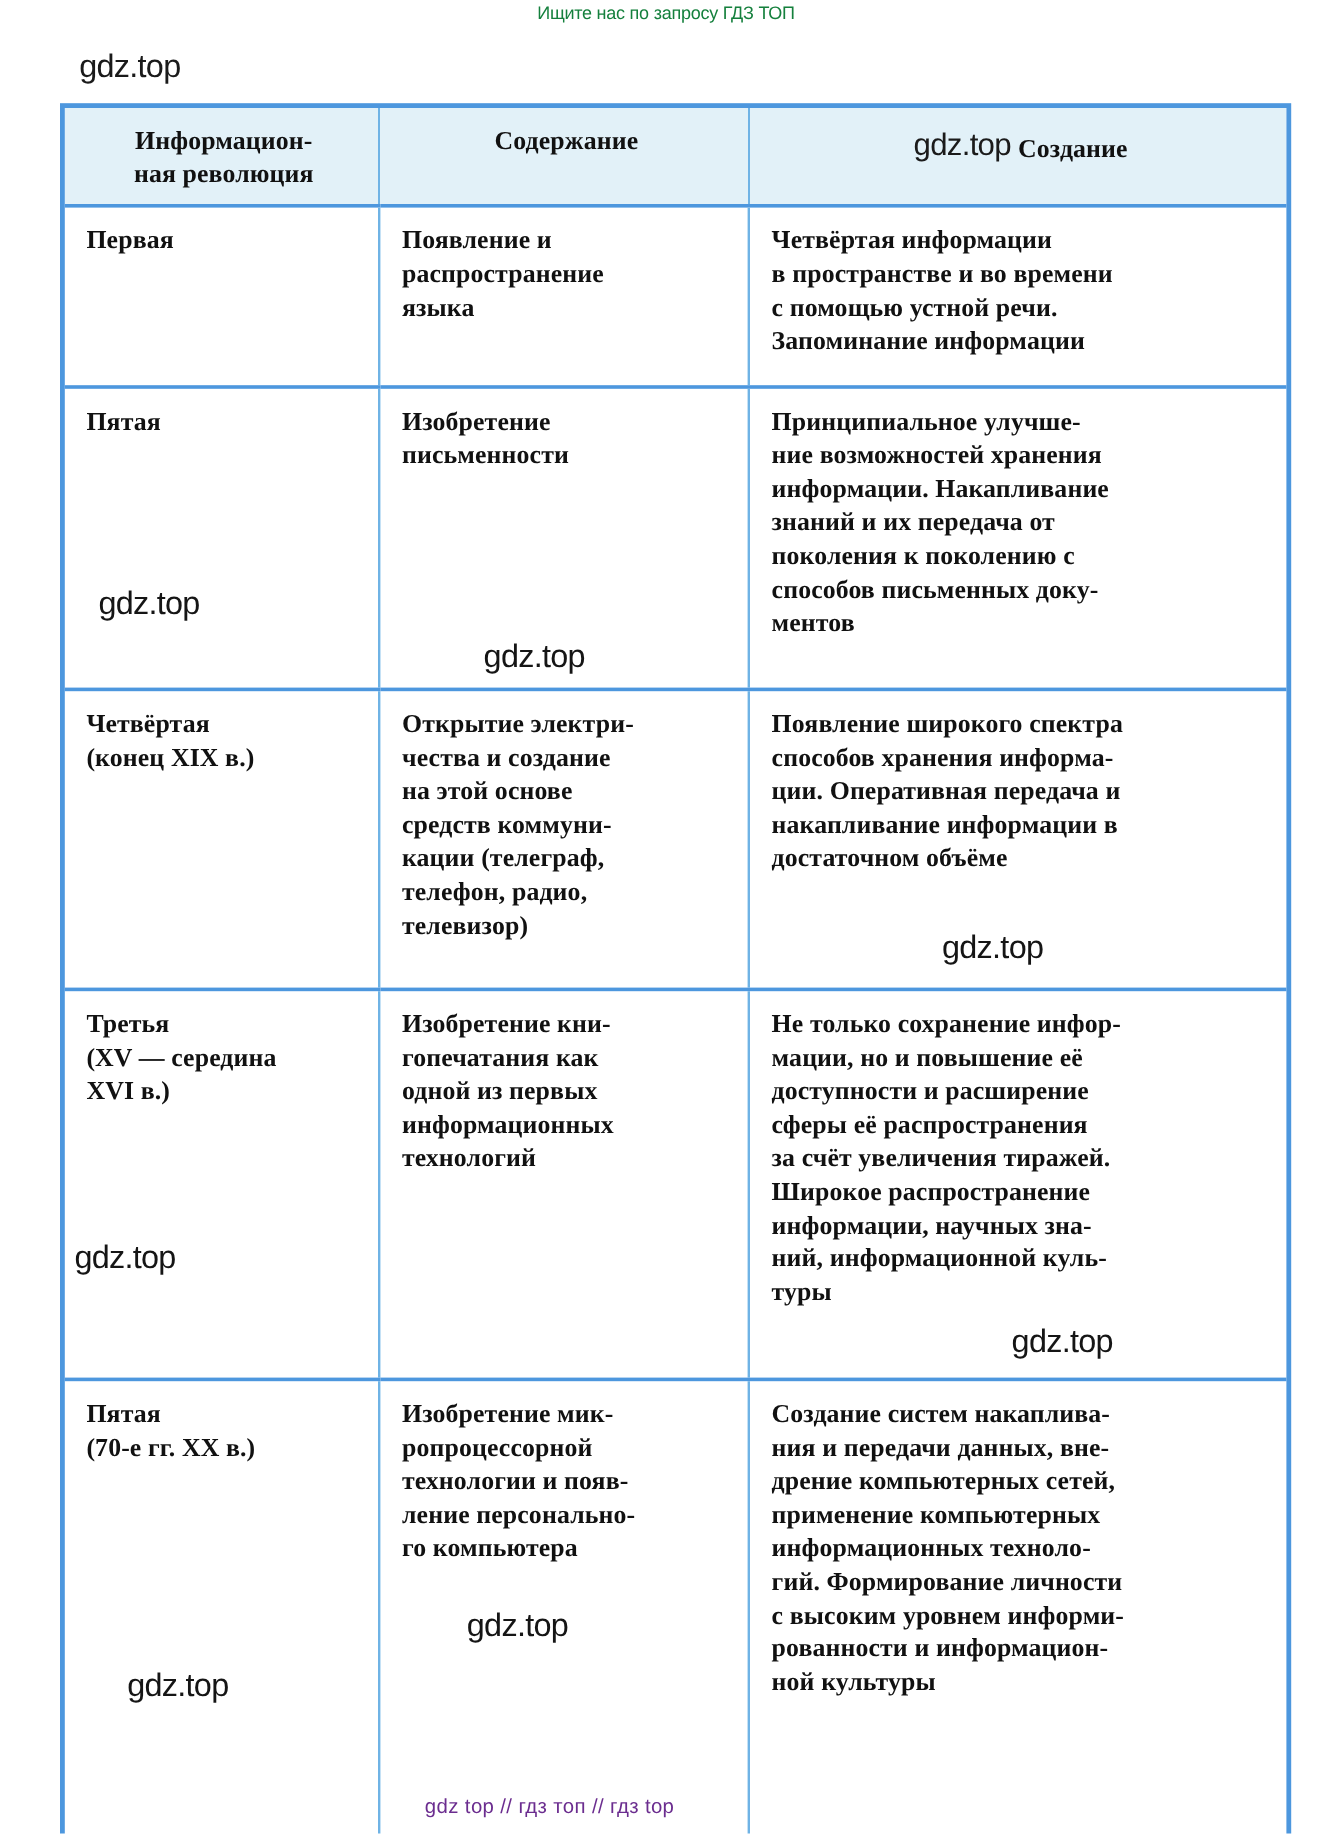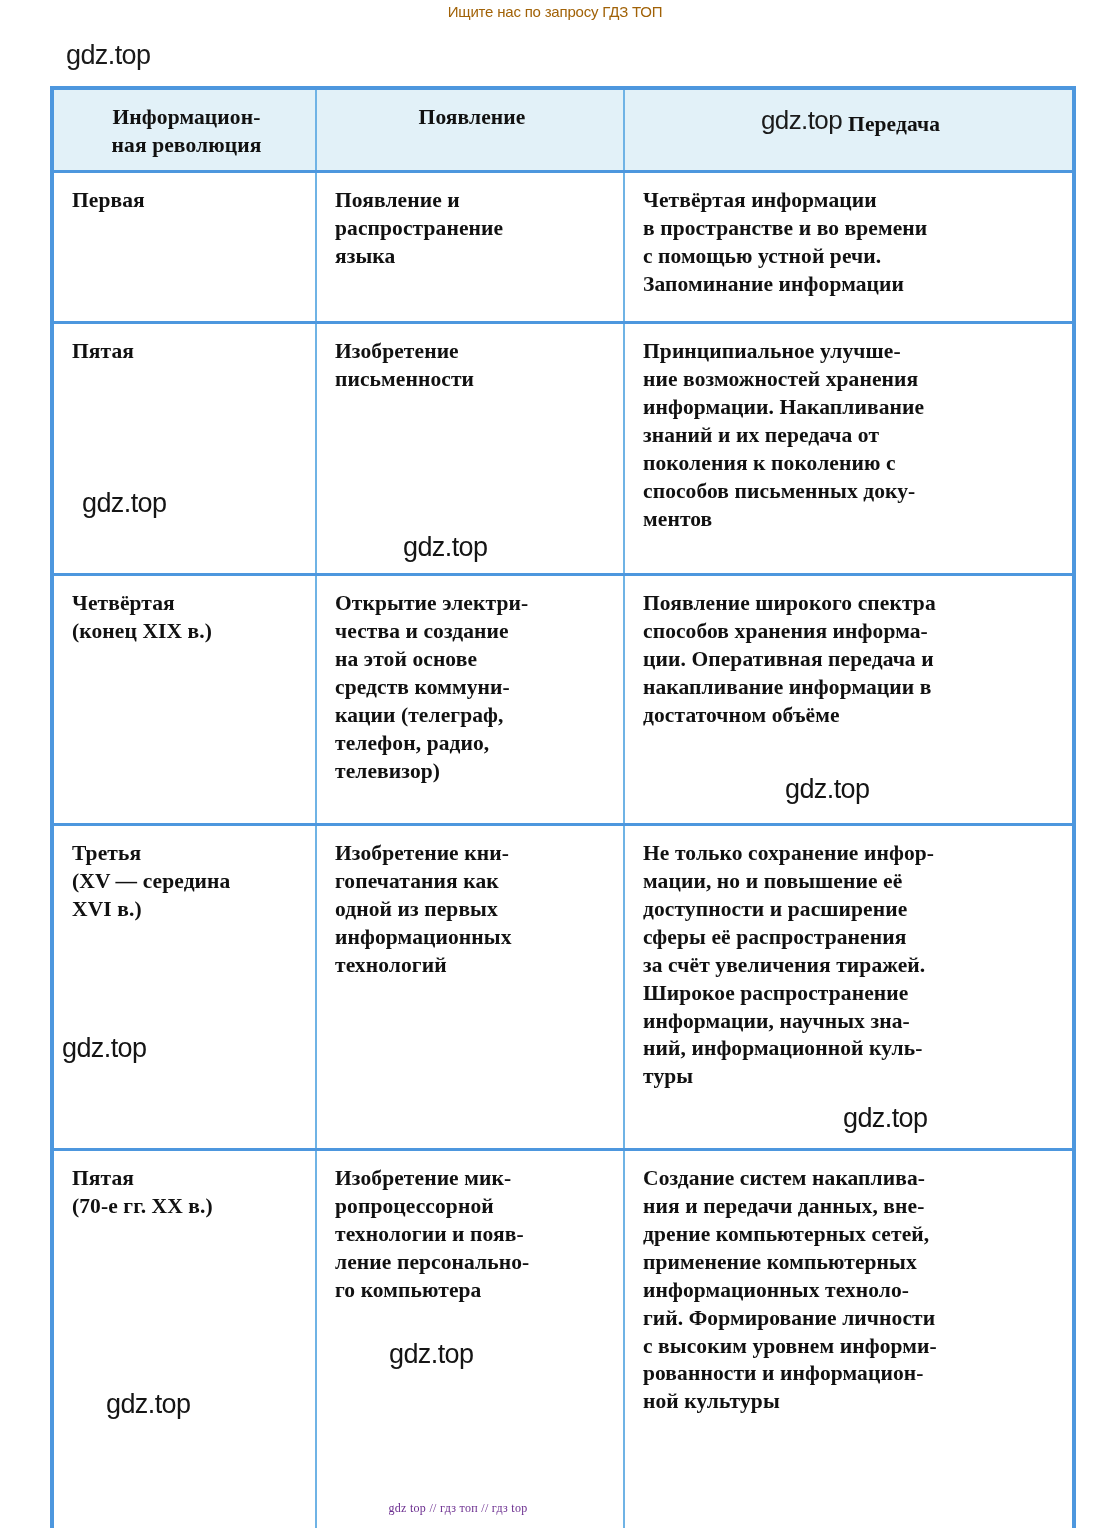--- a/index.html
+++ b/index.html
@@ -17,21 +17,21 @@
 
   
   .promo-banner {
     position: absolute;
     top: 0;
     left: 0;
     width: 1110px;
     height: 24px;
     line-height: 24px;
     text-align: center;
-    color: #a16207;
+    color: #15803d;
     font-family: "Liberation Sans", sans-serif;
     font-size: 15px;
     font-weight: 400;
     letter-spacing: -0.2px;
   }
 
   
   .title-row {
     position: absolute;
     top: 33px;
@@ -131,22 +131,22 @@
   }
 
   
   .footer {
     position: absolute;
     left: 0;
     bottom: 12px;
     width: 916px;
     text-align: center;
     color: #6b2d8f;
-    font-family: Liberation Serif, serif;
-    font-size: 12px;
+    font-family: Liberation Sans, sans-serif;
+    font-size: 17px;
     letter-spacing: 0.3px;
   }
 </style>
 </head>
 <body>
 
 <div class="promo-banner">Ищите нас по запросу ГДЗ ТОП</div>
 
 <div class="title-row">
   <div class="title-watermark">gdz.top</div>
@@ -159,24 +159,24 @@
         <col class="c2">
         <col class="c3">
     </colgroup>
     <thead>
       <tr>
         <th>
           <span class="hdr-inner cell-text">Информацион-
 ная революция</span>
         </th>
         <th>
-          <span class="hdr-inner cell-text">Появление</span>
+          <span class="hdr-inner cell-text">Содержание</span>
         </th>
         <th class="res-head">
-          <span class="head-wm">gdz.top</span><span class="hdr-inner cell-text">Передача</span>
+          <span class="head-wm">gdz.top</span><span class="hdr-inner cell-text">Создание</span>
         </th>
       </tr>
     </thead>
     <tbody>
 
       <tr style="height:151px">
         <td>
           <span class="rev-name">Первая</span>
         </td>
         <td>

